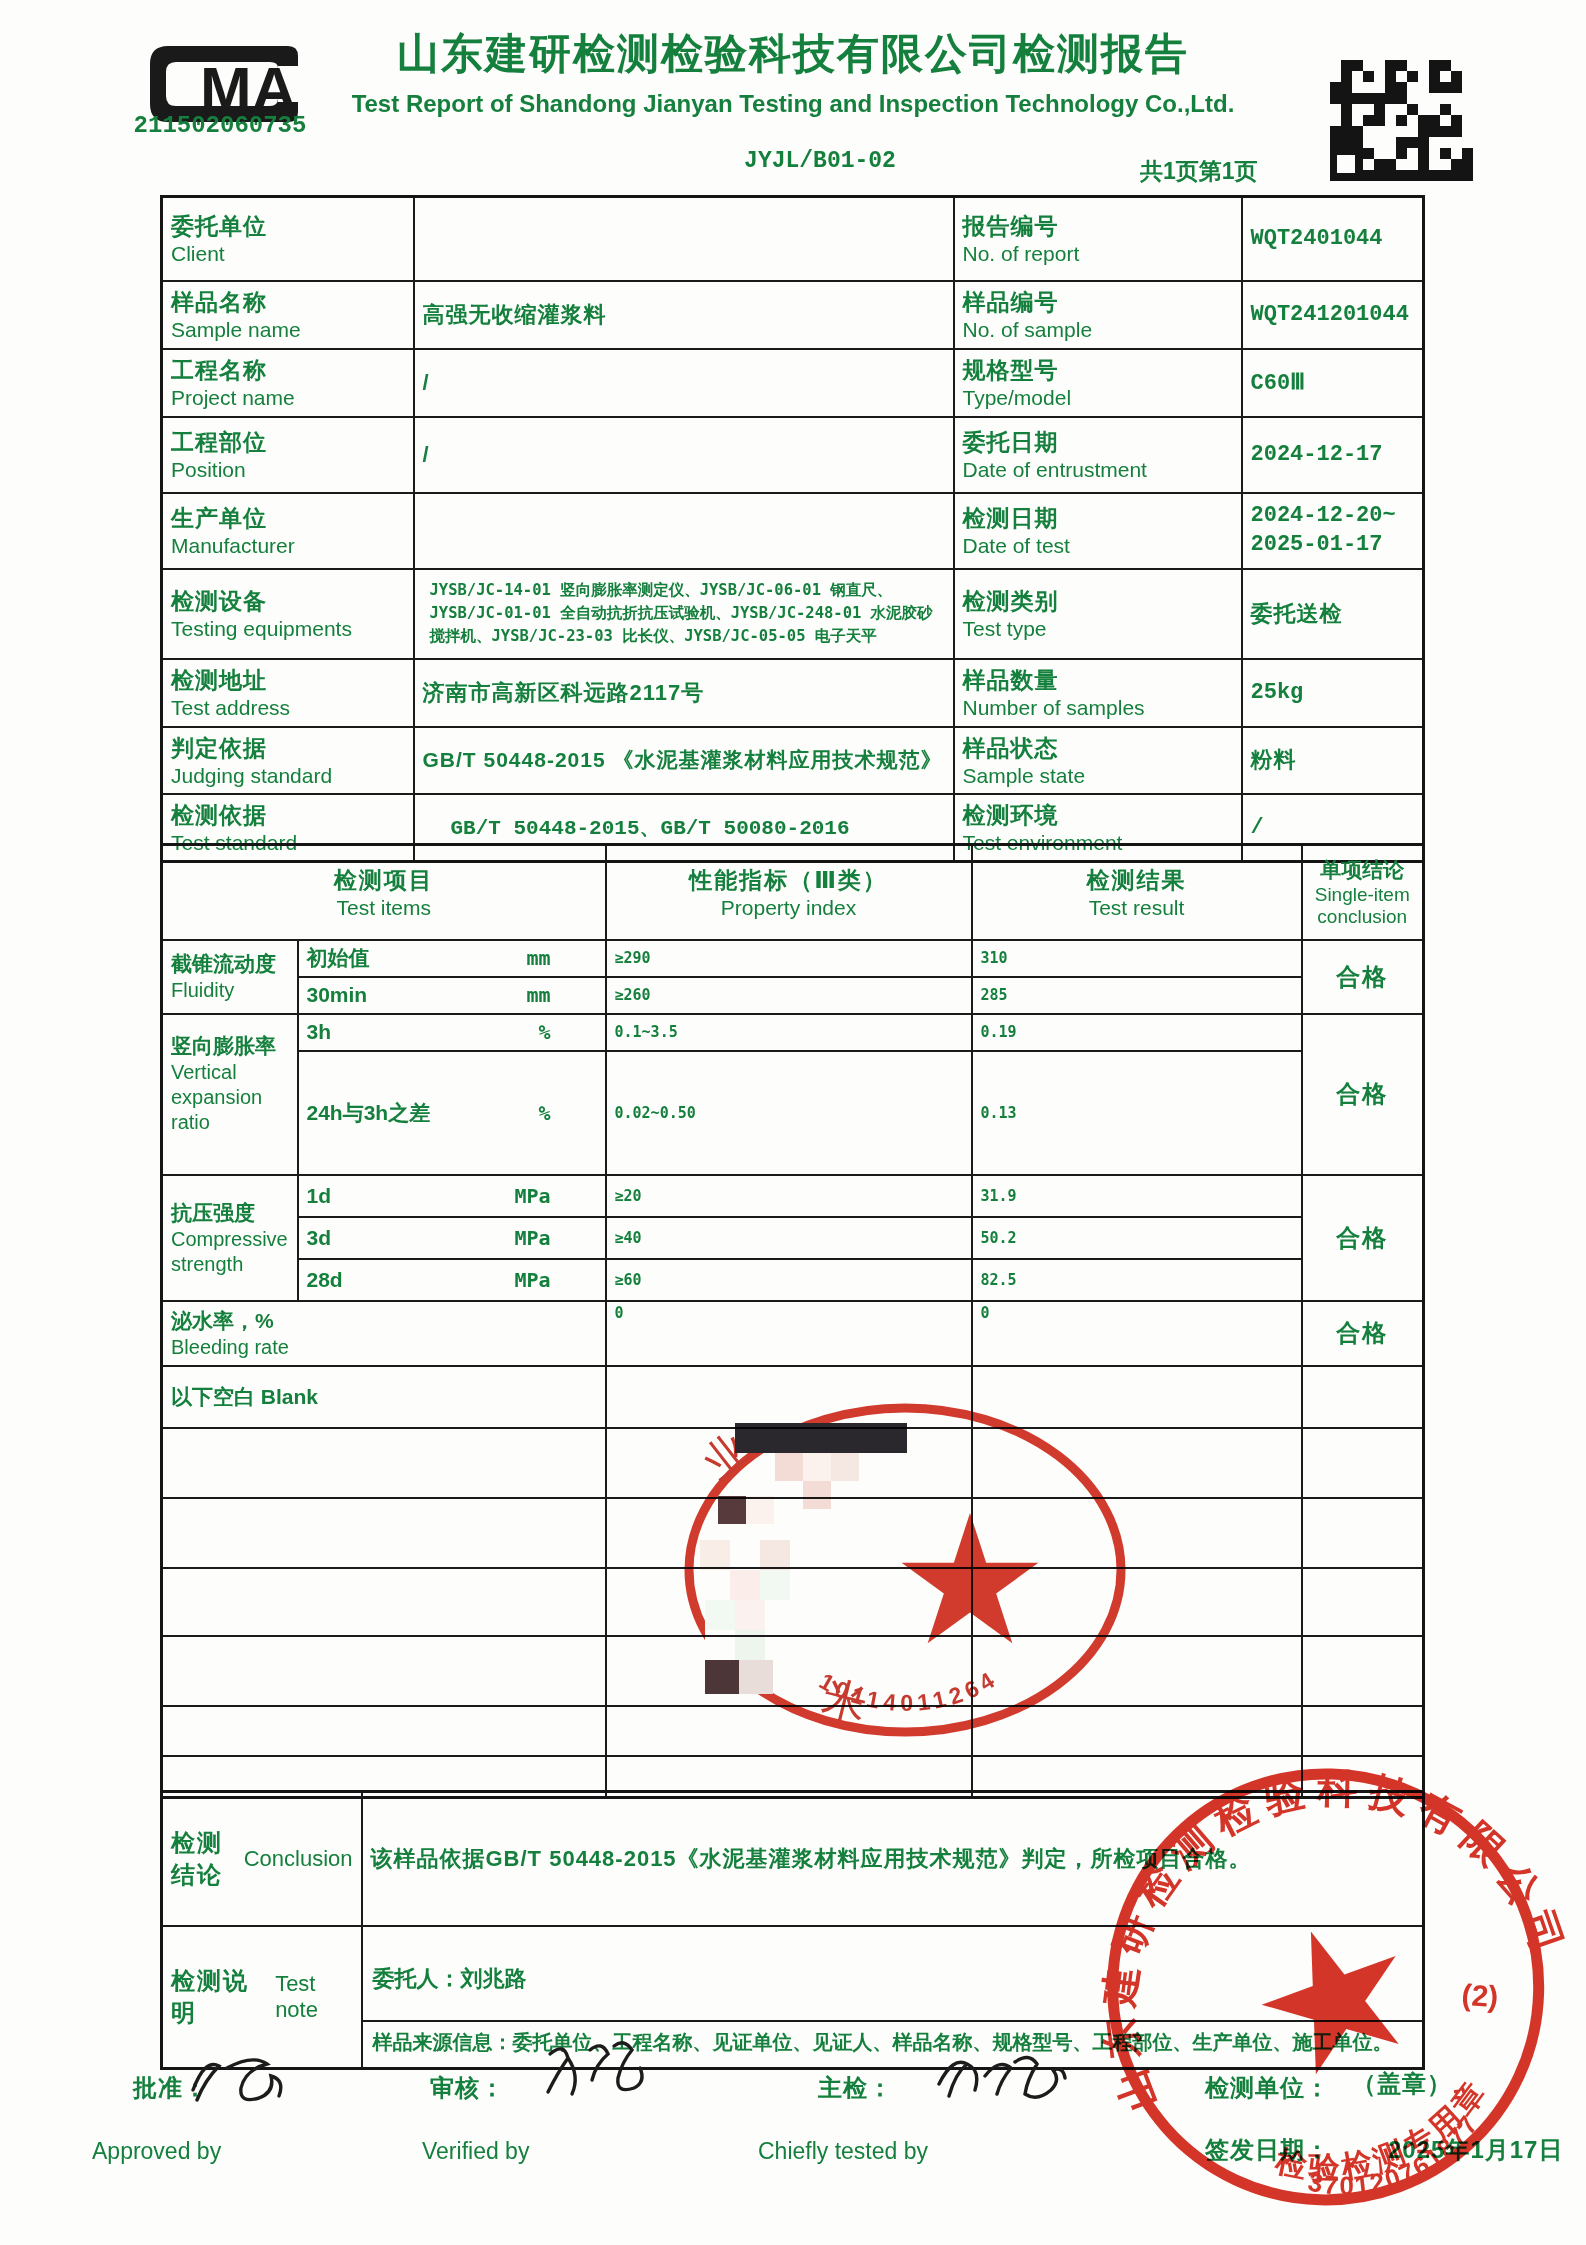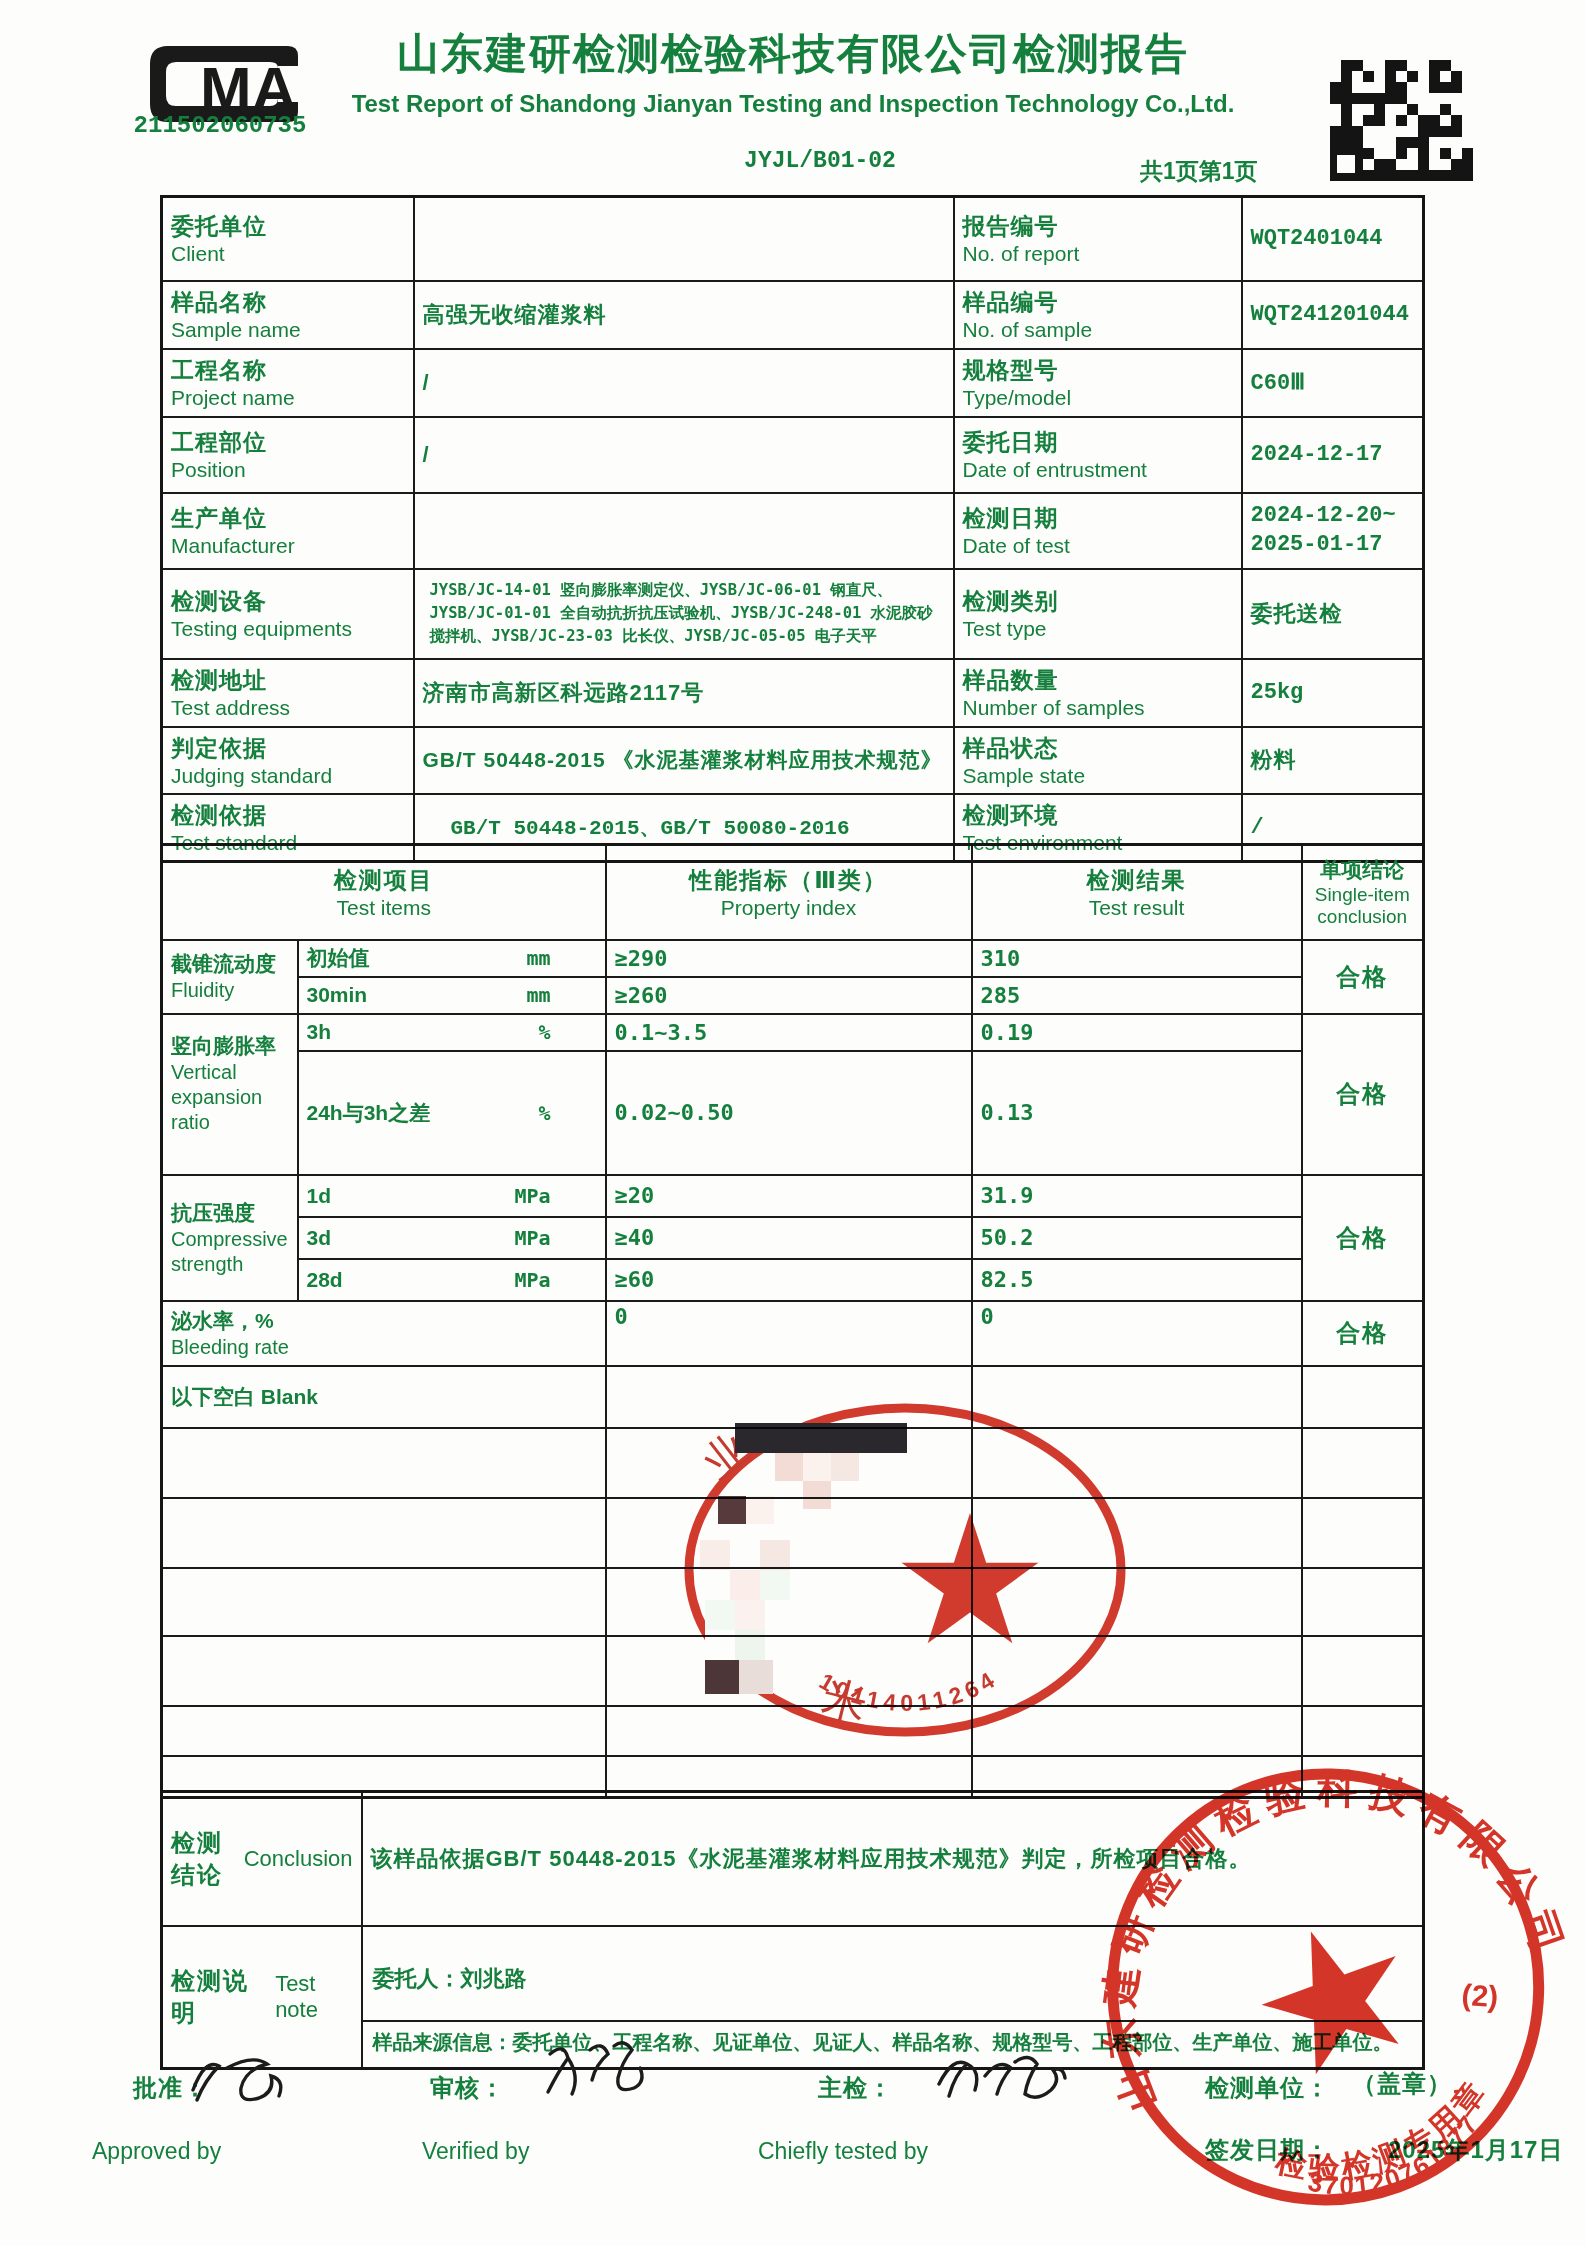--- a/index.html
+++ b/index.html
@@ -38,21 +38,21 @@
   .rhead .en{font-size:21px;}
   .rhead.small .zh{font-size:21px;letter-spacing:0;}
   .rhead.small .en{font-size:19px;line-height:1.15;}
   .grp{display:flex;flex-direction:column;justify-content:space-between;height:100%;padding:3px 0;}
   .grp .zh{font-size:21px;font-weight:600;}
   .grp .en{font-size:20px;line-height:1.25;}
   .itemcell{display:flex;justify-content:space-between;align-items:center;}
   .itemcell .item{font-size:21px;font-weight:600;}
   .itemcell .unit{font-size:20px;font-weight:700;margin-right:46px;
                   font-family:"DejaVu Sans Mono","Liberation Mono",monospace;}
-  .num{font-size:22px;font-weight:600;font-family:"DejaVu Sans Mono","Liberation Mono",monospace;}
+  .num{font-size:15px;font-weight:600;font-family:"DejaVu Sans Mono","Liberation Mono",monospace;}
   .pass{text-align:center;font-size:24px;font-weight:600;letter-spacing:2px;}
   .blankrow{vertical-align:top;font-size:21px;font-weight:600;padding-top:6px;}
   
   .clabel{display:flex;flex-direction:row;justify-content:center;align-items:center;gap:14px;height:100%;}
   .clabel .zh{font-size:24px;font-weight:600;letter-spacing:2px;}
   .clabel .en{font-size:22px;}
   .ctext{font-size:22px;font-weight:600;letter-spacing:1px;}
   .notewrap{padding:0;height:100%;}
   .noteline{height:82px;display:flex;align-items:center;font-size:22px;font-weight:600;padding-left:10px;}
   .notesrc{border-top:2.5px solid #1b1b1b;padding:6px 10px 0 10px;font-size:20px;font-weight:600;line-height:1.4;}

